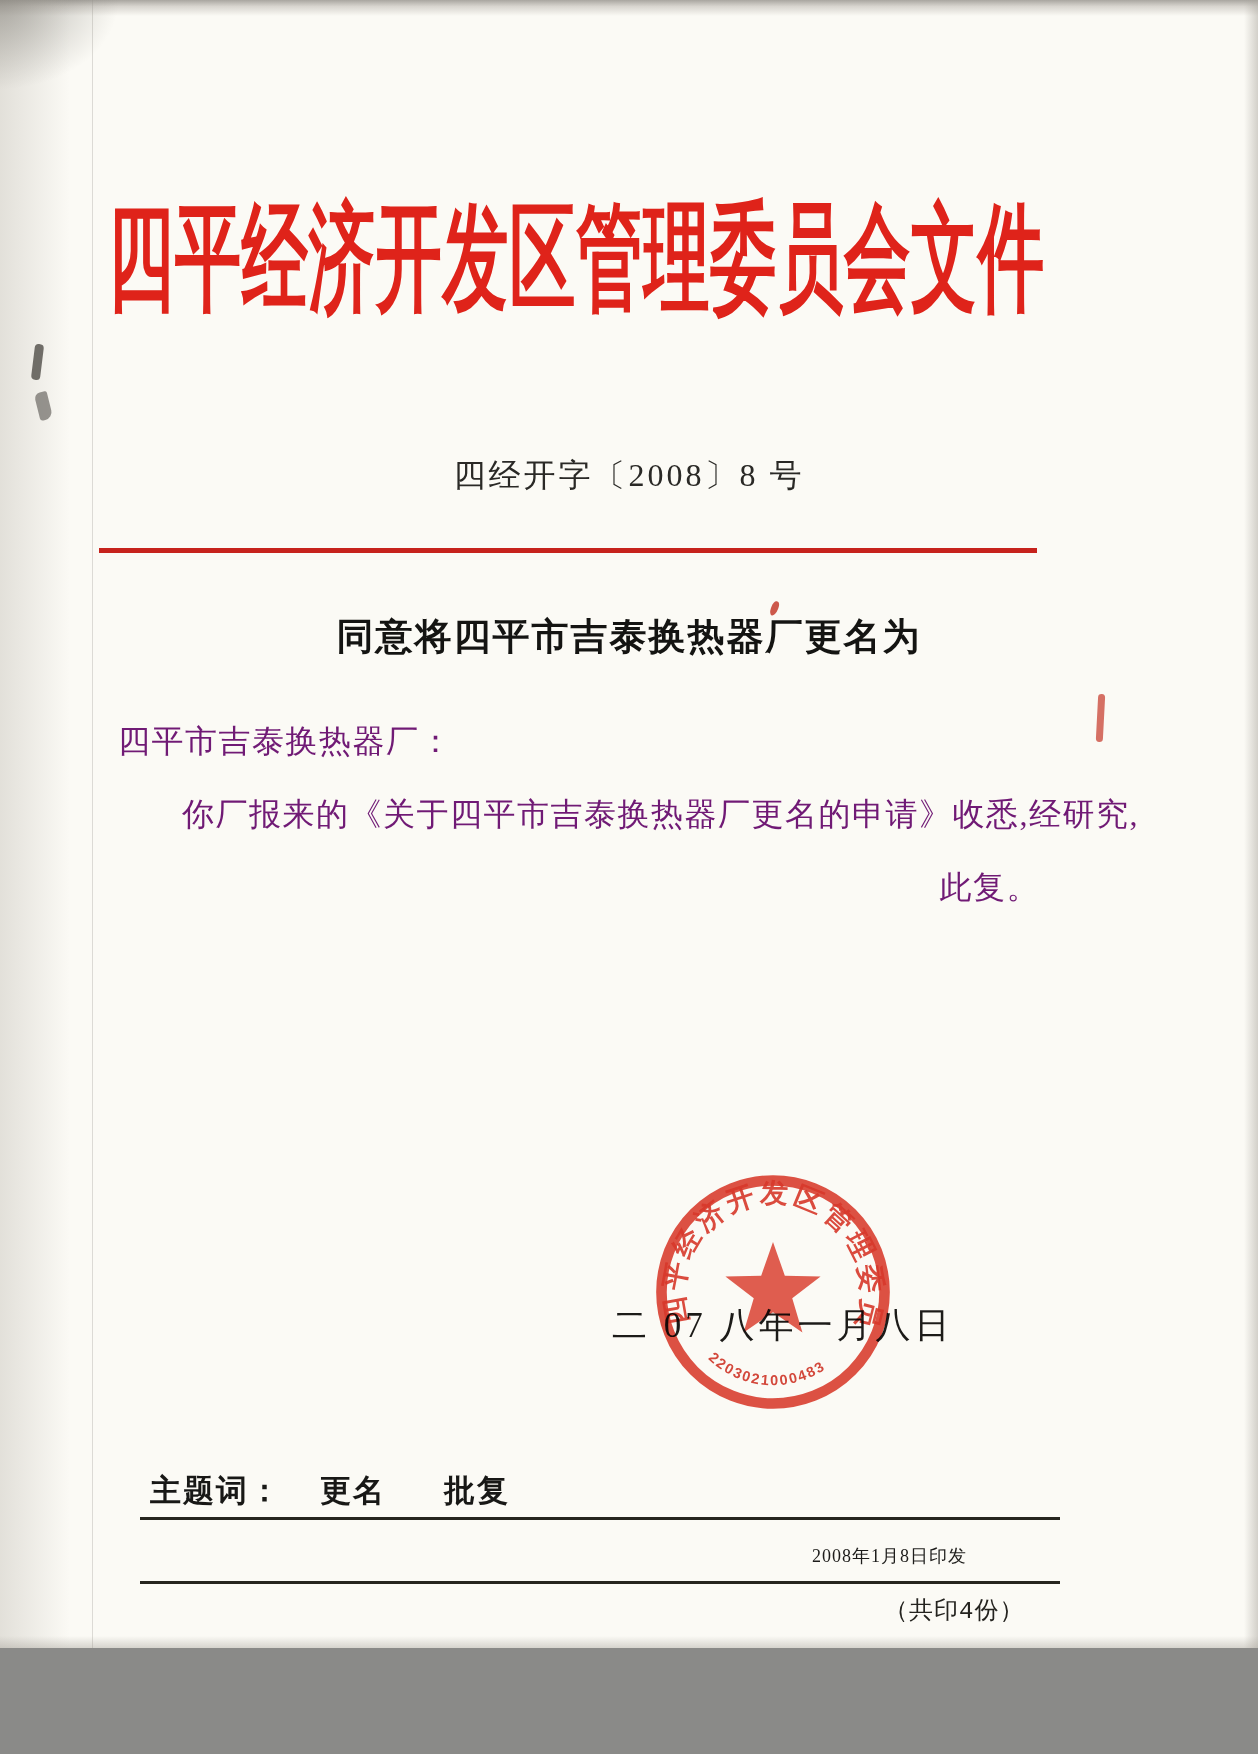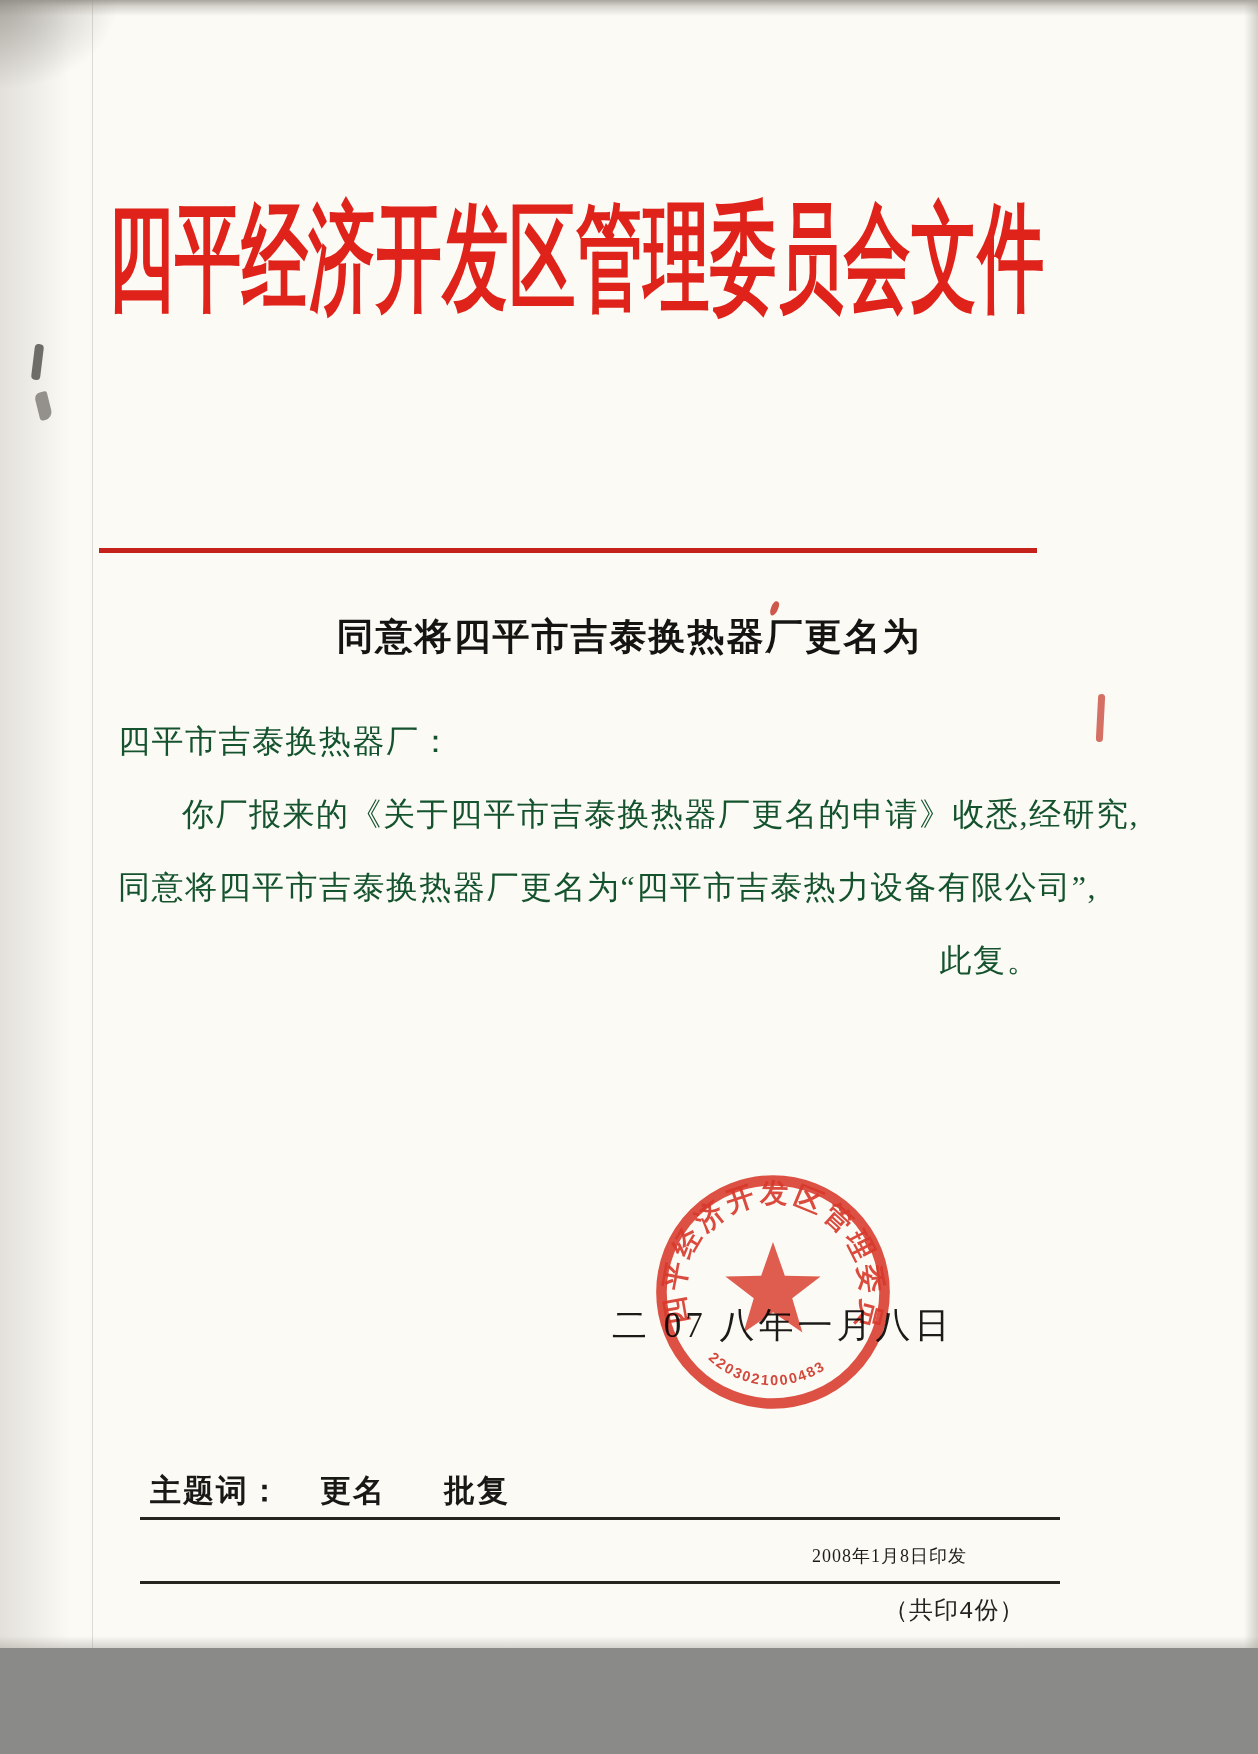--- a/index.html
+++ b/index.html
@@ -52,21 +52,21 @@
   .doc-title{
     position:absolute;left:0;top:612px;width:100%;
     text-align:center;
     font-family:"Liberation Sans", sans-serif;
     font-weight:bold;font-size:37px;letter-spacing:2px;color:#141412;
   }
 
   
   .body-block{
     position:absolute;left:118px;top:705px;width:922px;
-    font-size:32px;line-height:73px;letter-spacing:1.5px;color:#14532d;
+    font-size:32px;line-height:73px;letter-spacing:1.5px;color:#701a75;
     z-index:2;
   }
   .body-line{white-space:nowrap;}
   .indent{text-indent:2em;text-align:right;}
 
   
   .seal{position:absolute;left:648px;top:1167px;width:250px;height:250px;
     z-index:3;mix-blend-mode:multiply;opacity:.93;}
   .date-line{
     position:absolute;left:612px;top:1302px;
@@ -108,29 +108,29 @@
   <div class="edge-bottom"></div>
   <div class="corner-tl"></div>
   <div class="fold-line"></div>
   <div class="smudge1"></div>
   <div class="smudge2"></div>
   <div class="red-speck"></div>
   <div class="red-streak"></div>
 
   <div class="red-header">四平经济开发区管理委员会文件</div>
 
+  <div class="doc-number">四经开字〔2008〕8 号</div>
 
   <div class="red-rule"></div>
 
   <div class="doc-title">同意将四平市吉泰换热器厂更名为</div>
 
   <div class="body-block">
     <div class="body-line">四平市吉泰换热器厂：</div>
     <div class="body-line indent">你厂报来的《关于四平市吉泰换热器厂更名的申请》收悉,经研究,</div>
-    <div class="body-line">同意将四平市吉泰换热器厂更名为“四平市吉泰热力设备有限公司”,</div>
     <div class="body-line indent">此复。</div>
   </div>
 
   <div class="seal">
     <svg width="250" height="250" viewBox="0 0 260 260">
       <defs>
         <path id="arcTop" d="M 42.6 161.8 A 93 93 0 1 1 217.4 161.8" fill="none"></path>
         <path id="arcBottom" d="M 50.5 185.6 A 97 97 0 0 0 209.5 185.6" fill="none"></path>
       </defs>
       <circle cx="130" cy="130" r="116" fill="none" stroke="#d92a1a" stroke-width="11" opacity="0.88"></circle>

